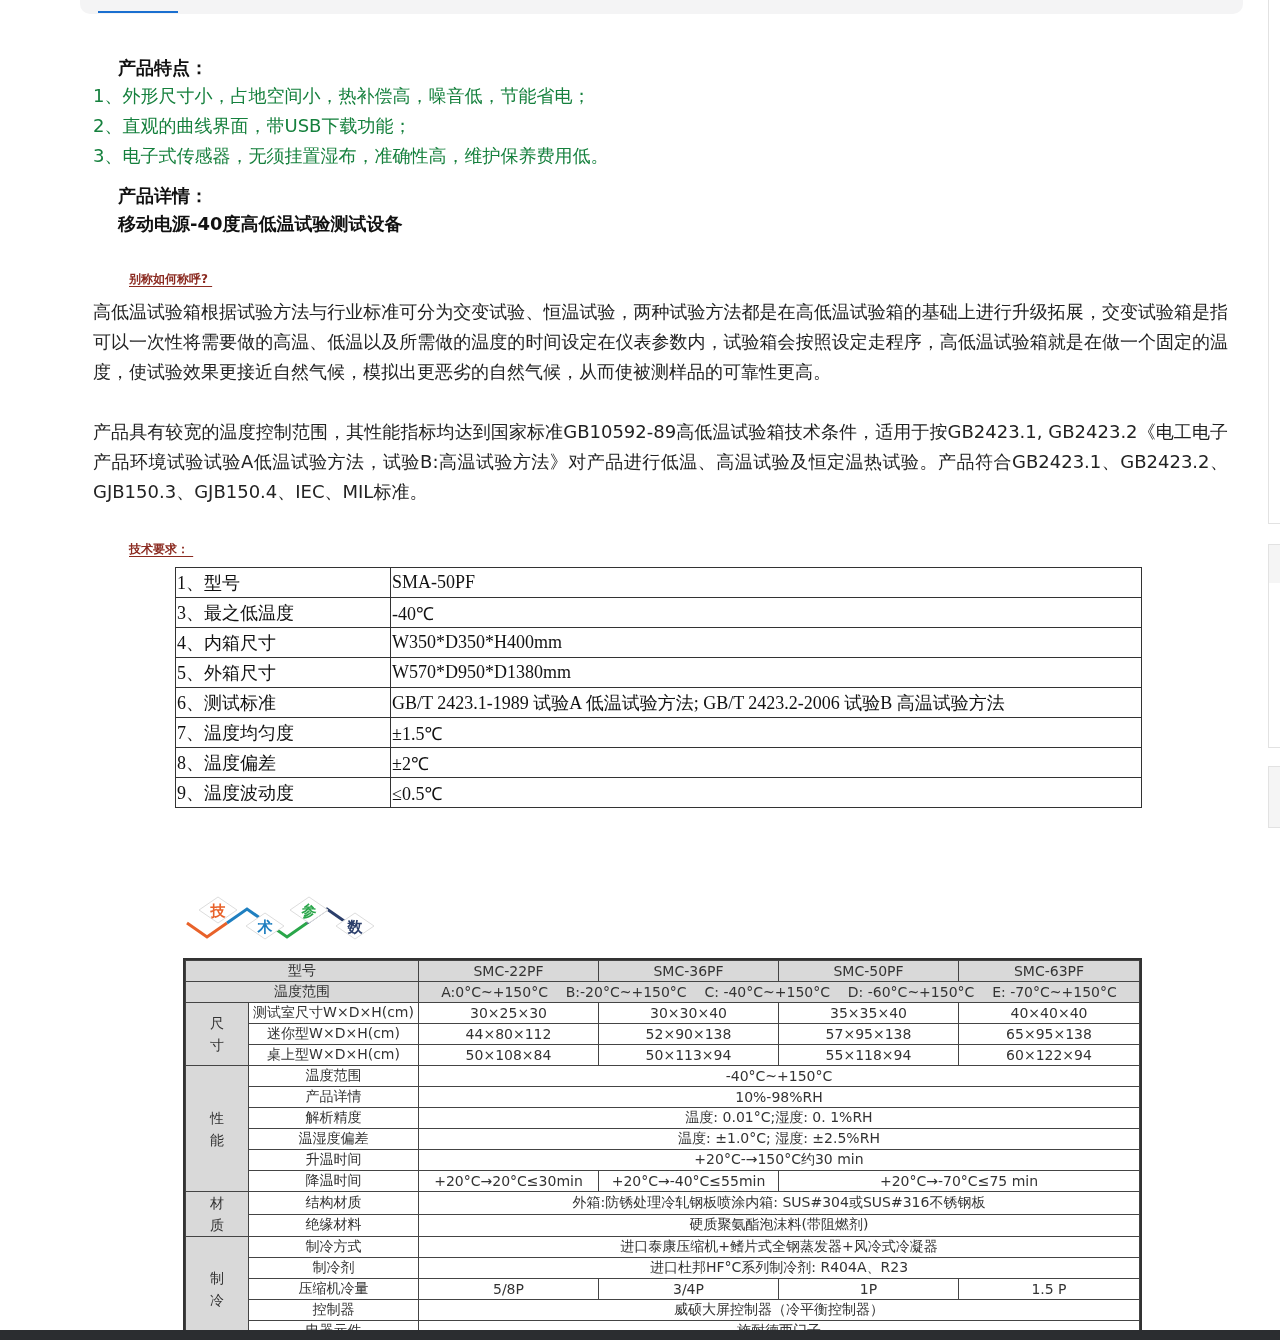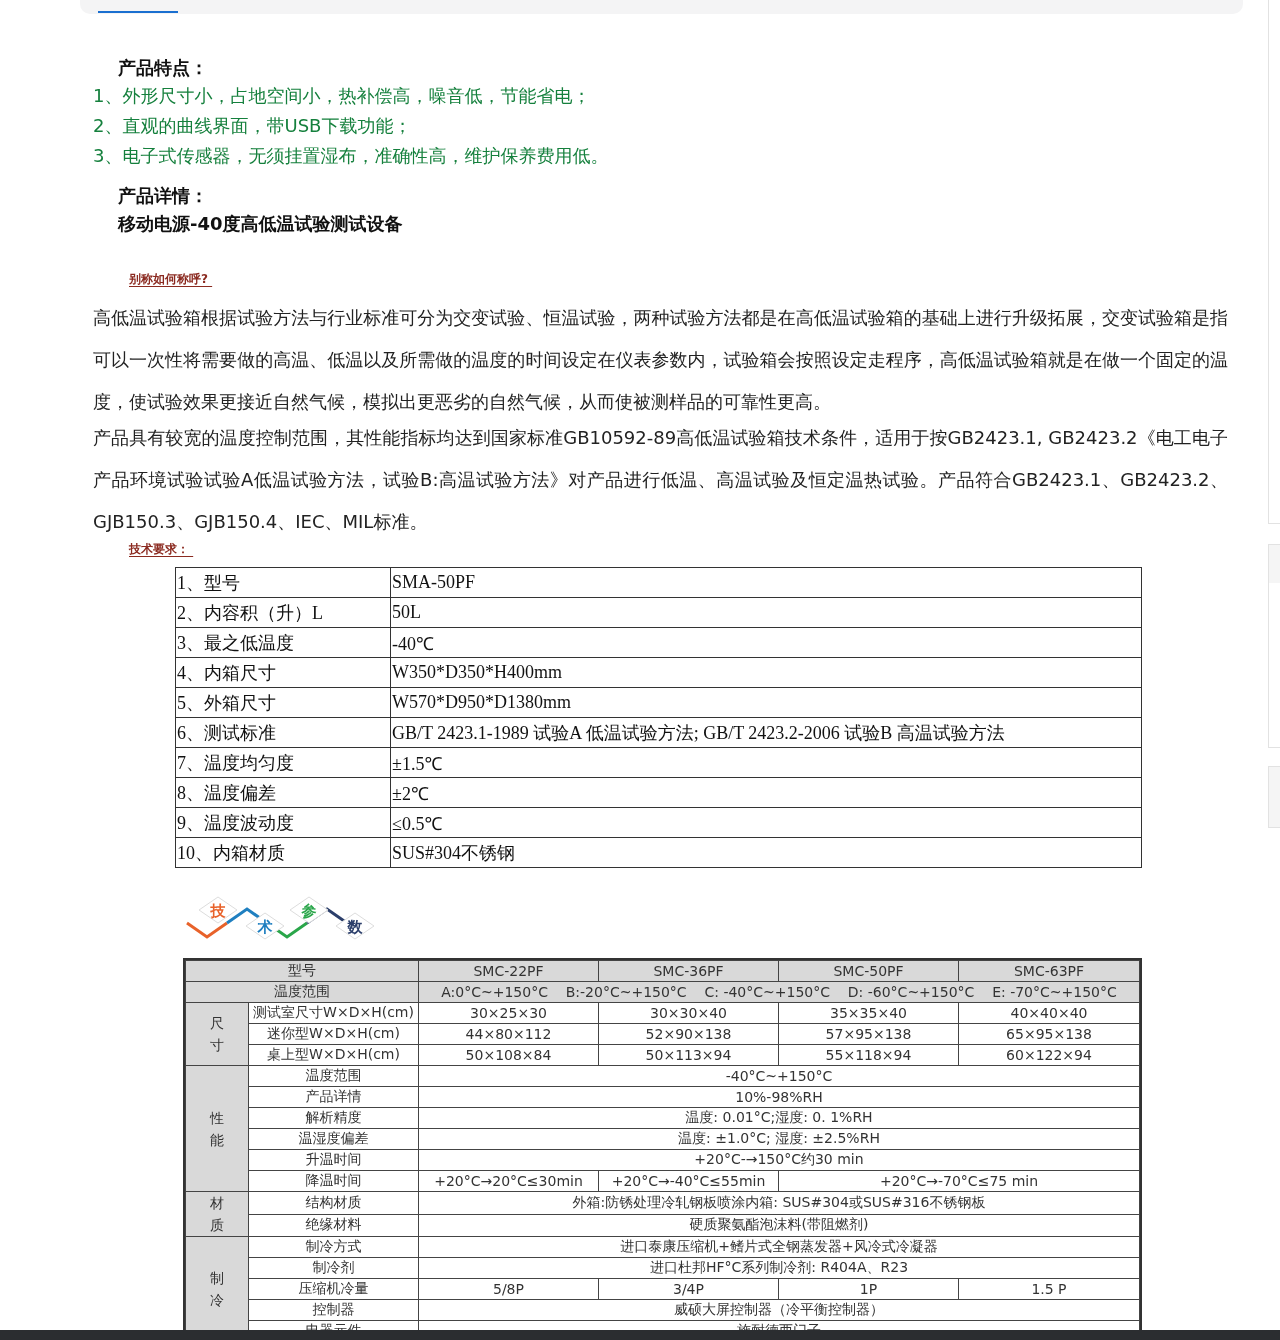--- a/index.html
+++ b/index.html
@@ -11,21 +11,21 @@
   .side-panel { position:absolute; left:1268px; width:20px; border:1px solid #e2e2e2; background:#fff; }
   .side-panel.p1 { top:-2px; height:524px; }
   .side-panel.p2 { top:544px; height:202px; }
   .side-panel.p2 .hd { height:38px; background:#f5f5f5; }
   .side-panel.p3 { top:766px; height:60px; background:#f5f5f5; }
   .content { position:absolute; left:93px; top:0; width:1135px; }
   .h-bold { position:absolute; left:0; font-size:18px; font-weight:bold; color:#111; white-space:nowrap;margin-left:25px; }
   .line { position:absolute; left:0; font-size:18px; white-space:nowrap; color:#15803d; }
   .red-title { position:absolute; left:0; font-size:12px; font-weight:bold; color:#8b2a20;
                text-decoration:underline; text-underline-offset:3px; white-space:pre;margin-left:36px; }
-  .para { position:absolute; left:0; width:1135px; font-size:18px; line-height:42px; color:#222; text-align:justify; }
+  .para { position:absolute; left:0; width:1135px; font-size:18px; line-height:30px; color:#222; text-align:justify; }
   table.spec { position:absolute; left:175px; top:567px; width:967px; border-collapse:collapse; font-size:18px; }
   table.spec td { border:1px solid #333; height:29px; padding:0 1px; color:#111; white-space:nowrap;font-family:Liberation Serif, serif; }
   table.spec td.k { width:212px; }
   .badge-img { position:absolute; left:185px; top:893px; width:210px; height:50px; }
   .param-img { position:absolute; left:183px; top:958px; width:955px; border:2px solid #333; background:#fff; overflow:hidden; height:400px;
                font-family:"DejaVu Sans","Liberation Sans",sans-serif; }
   table.param { border-collapse:collapse; width:100%; font-size:14px; color:#333; }
   table.param td { border:1px solid #444; height:20px; padding:0; text-align:center; white-space:nowrap;margin-top:11px; }
   table.param td.gray { background:#d9d9d9; }
   table.param td.grp { background:#d9d9d9; width:62px; line-height:22px; }
@@ -60,24 +60,20 @@
   <div class="red-title" style="top:541px">技术要求： </div>
 </div>
 
 <table class="spec">
   <tbody id="spec-body">
       <tr>
         <td class="k">1、型号</td>
         <td>SMA-50PF</td>
       </tr>
       <tr>
-        <td class="k">2、内容积（升）L</td>
-        <td>50L</td>
-      </tr>
-      <tr>
         <td class="k">3、最之低温度</td>
         <td>-40℃</td>
       </tr>
       <tr>
         <td class="k">4、内箱尺寸</td>
         <td>W350*D350*H400mm</td>
       </tr>
       <tr>
         <td class="k">5、外箱尺寸</td>
         <td>W570*D950*D1380mm</td>
@@ -90,24 +86,20 @@
         <td class="k">7、温度均匀度</td>
         <td>±1.5℃</td>
       </tr>
       <tr>
         <td class="k">8、温度偏差</td>
         <td>±2℃</td>
       </tr>
       <tr>
         <td class="k">9、温度波动度</td>
         <td>≤0.5℃</td>
-      </tr>
-      <tr>
-        <td class="k">10、内箱材质</td>
-        <td>SUS#304不锈钢</td>
       </tr>
     </tbody>
 </table>
 
 <svg class="badge-img" viewBox="0 0 210 50">
   <polyline points="2,30 22,44 42,30" fill="none" stroke="#e8622a" stroke-width="3"></polyline>
   <polyline points="42,30 62,16 82,30" fill="none" stroke="#1f7fc0" stroke-width="3"></polyline>
   <polyline points="82,30 102,44 122,30" fill="none" stroke="#2aa64a" stroke-width="3"></polyline>
   <polyline points="122,30 142,16 162,30" fill="none" stroke="#2c3f6b" stroke-width="3"></polyline>
   <polygon points="33,4 52,17 33,30 14,17" fill="#fff" stroke="#ddd"></polygon>

